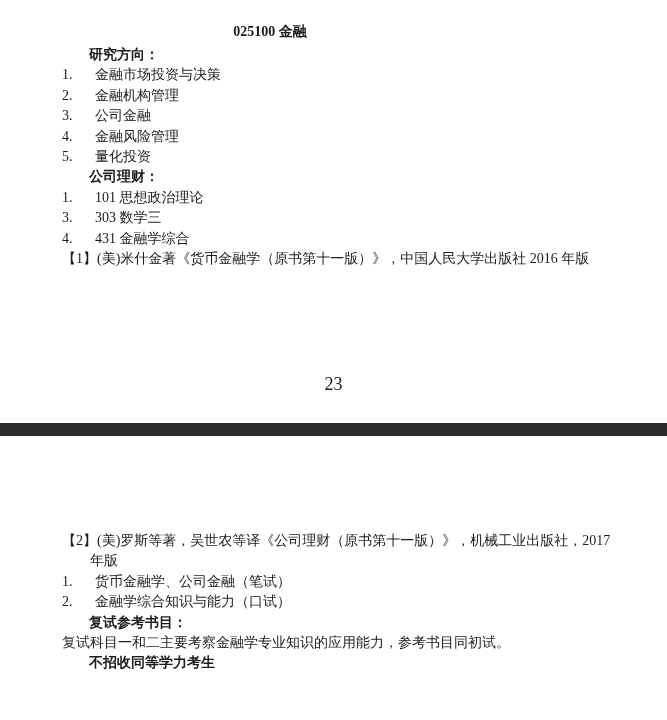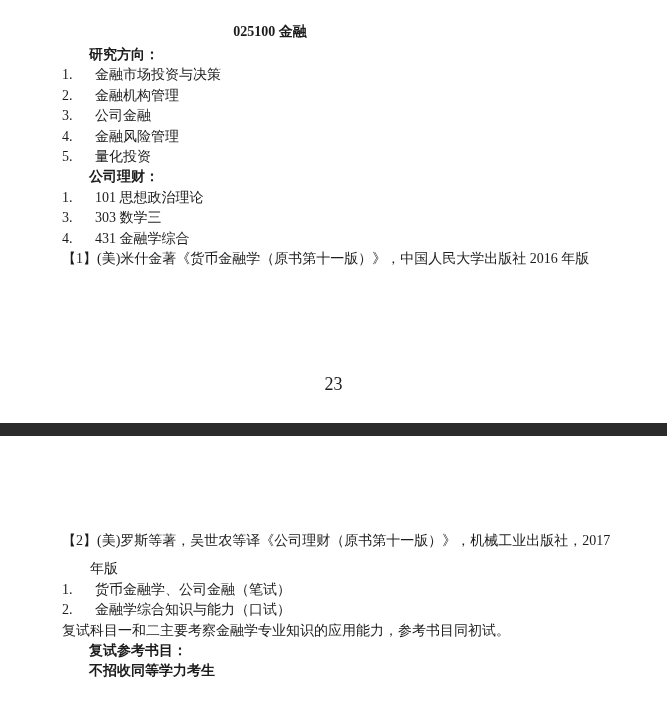--- a/index.html
+++ b/index.html
@@ -42,21 +42,20 @@
   .doc-line.heading {
     font-weight: bold;
     margin-left: 27px;
   }
   .doc-line .num {
     display: inline-block;
     width: 33px;
   }
   .doc-line.ref-cont {
     padding-left: 28px;
-    margin-top: 8px;
   }
   .page-number {
     position: absolute;
     top: 345px;
     left: 0;
     width: 667px;
     text-align: center;
     font-size: 18px;
     line-height: 20px;
     margin-top: 29px;
@@ -119,18 +118,18 @@
   <div class="doc-line ref-cont">年版</div>
 
 
   <div class="doc-line numbered">
     <span class="num">1.</span><span>货币金融学、公司金融（笔试）</span>
   </div>
   <div class="doc-line numbered">
     <span class="num">2.</span><span>金融学综合知识与能力（口试）</span>
   </div>
 
+  <div class="doc-line heading">复试参考书目：</div>
+
   <div class="doc-line paragraph">复试科目一和二主要考察金融学专业知识的应用能力，参考书目同初试。</div>
-
-  <div class="doc-line heading">复试参考书目：</div>
 
   <div class="doc-line heading">不招收同等学力考生</div>
 </div>
 
 </body></html>

